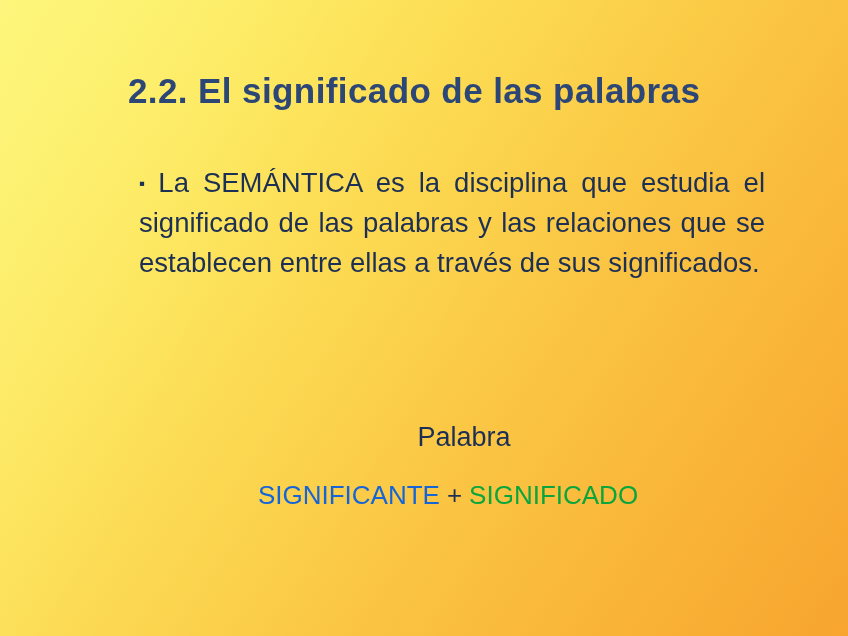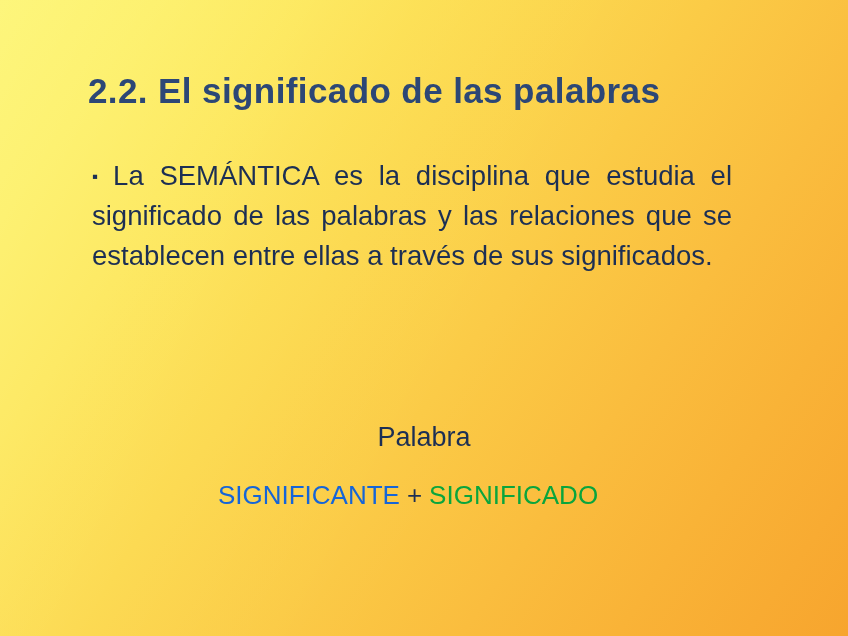--- a/index.html
+++ b/index.html
@@ -20,20 +20,21 @@
     background: linear-gradient(125deg,
         #fdf463 0%,
         #fdef5e 12%,
         #fde757 24%,
         #fcd94e 40%,
         #fbcb46 55%,
         #fabd3e 70%,
         #f9b337 82%,
         #f8ab32 92%,
         #f7a52e 100%);
+    padding-left: 40px;
   }
   
   #slide::after {
     content: "";
     position: absolute;
     inset: 0;
     pointer-events: none;
     background: linear-gradient(118deg, rgba(255,255,255,0.16) 0%, rgba(255,255,255,0.03) 35%, rgba(255,255,255,0) 60%);
   }
   .content {
@@ -57,21 +58,21 @@
     left: 88px;
     top: 152px;
     width: 648px;
   }
   #body-paragraph {
     font-size: 27.5px;
     color: #1c2f54;
     line-height: 1.46;
     text-align: justify;
     text-justify: inter-word;
-    margin: 4px;
+    margin: 11px;
   }
   #body-paragraph .bullet {
     font-size: 17px;
     vertical-align: 3px;
     margin-right: 7px;
     color: #1c2f54;
   }
   #palabra {
     position: absolute;
     left: 0;

